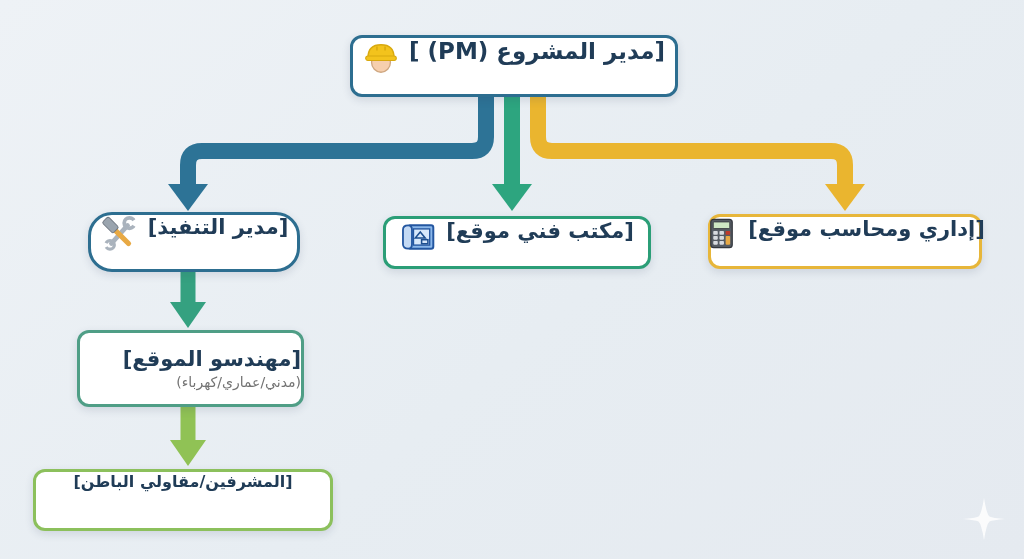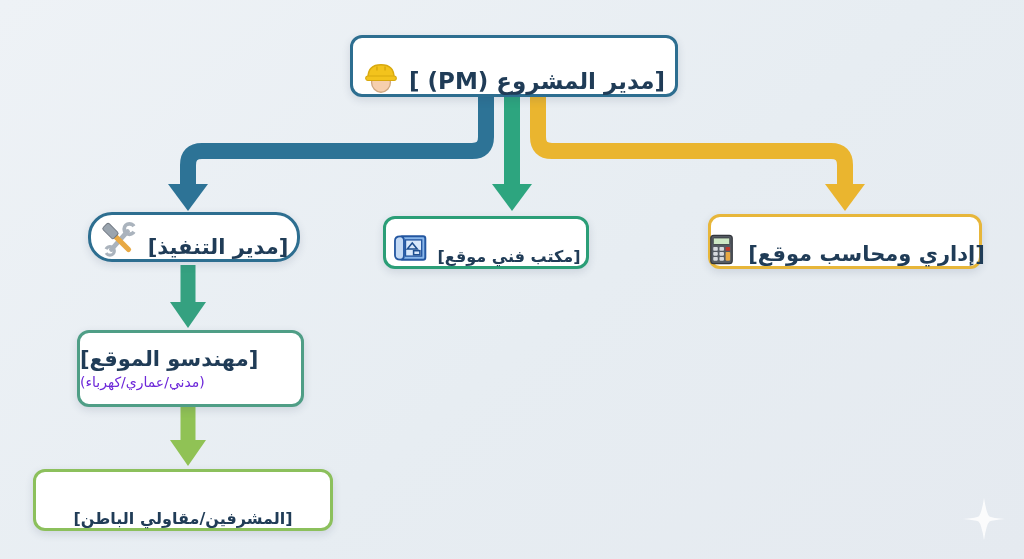--- a/index.html
+++ b/index.html
@@ -18,38 +18,38 @@
     position: absolute; left: 0; top: 0;
     width: 1024px; height: 559px;
   }
   .node {
     position: absolute;
     box-sizing: border-box;
     background: #ffffff;
     border: 3px solid #888;
     border-radius: 12px;
     display: flex;
-    align-items: flex-end;
+    align-items: flex-start;
     justify-content: center;
     gap: 10px;
     direction: rtl;
     color: #203c57;
     font-weight: bold;
     box-shadow: 0 3px 8px rgba(40, 60, 90, 0.14);
   }
   .node .label { white-space: nowrap; }
   .node-pm          { left: 350px; top: 35px;  width: 328px; height: 62px; font-size: 23px; }
-  .node-exec        { left: 88px;  top: 212px; width: 212px; height: 50px; font-size: 21px; border-radius: 24px; }
-  .node-office      { left: 383px; top: 216px; width: 206px; height: 53px; font-size: 16px; }
+  .node-exec        { left: 88px;  top: 212px; width: 212px; height: 60px; font-size: 21px; border-radius: 24px; }
+  .node-office      { left: 383px; top: 216px; width: 268px; height: 53px; font-size: 21px; }
   .node-admin       { left: 708px; top: 214px; width: 274px; height: 55px; font-size: 21px; }
   .node-engineers   { left: 77px;  top: 330px; width: 227px; height: 77px; font-size: 21px;
                       flex-direction: column; gap: 3px; }
   .node-supervisors { left: 33px;  top: 469px; width: 300px; height: 62px; font-size: 16px; }
   .node-engineers .sublabel {
-    font-size: 14px; font-weight: normal; color: #6d28d9; white-space: nowrap;
+    font-size: 14px; font-weight: normal; color: #737373; white-space: nowrap;
   }
   .icon { display: inline-flex; align-items: center; flex: 0 0 auto; }
   .sparkle {
     position: absolute; left: 962px; top: 497px;
     width: 44px; height: 44px; opacity: 0.85;
   }
 </style>
 </head>
 <body>
 

